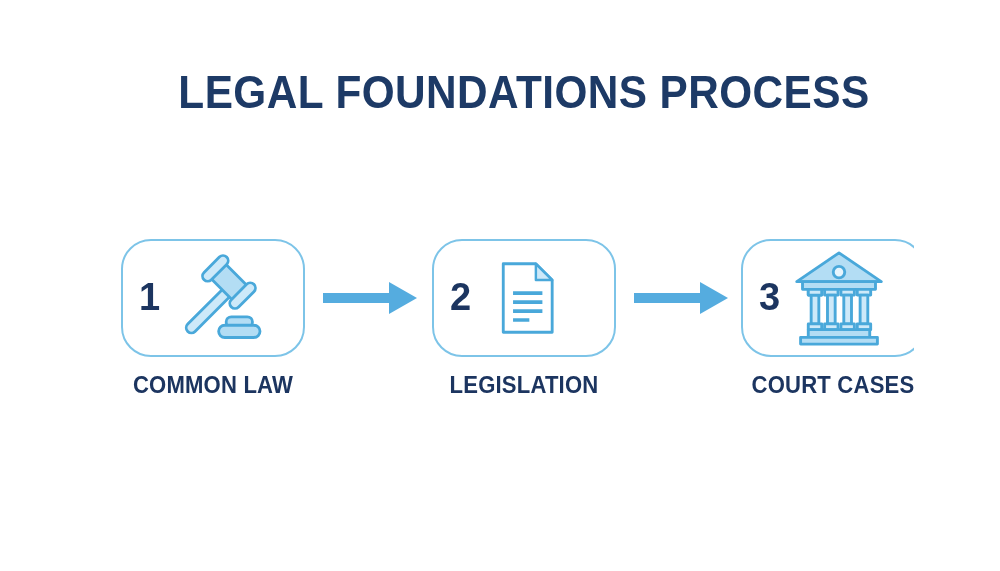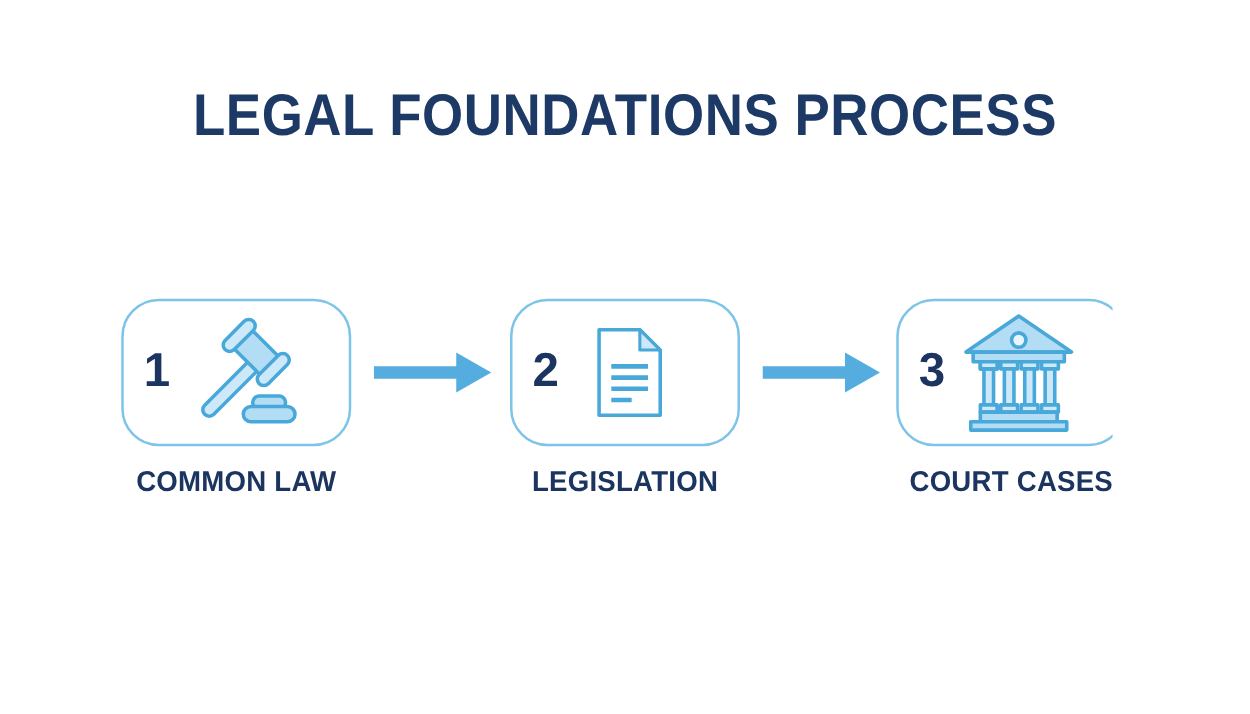--- a/index.html
+++ b/index.html
@@ -2,20 +2,21 @@
 <html><head>
 <meta charset="utf-8">
 <style>
   html,body{margin:0;padding:0;background:#ffffff;}
   .canvas{
     position:relative;
     width:890px;height:571px;
     background:#ffffff;
     font-family:"Liberation Sans",sans-serif;
     overflow:hidden;
+    margin-left:24px;
   }
   .title{
     position:absolute;
     top:64px;left:0;width:1000px;
     margin:0;
     text-align:center;
     font-size:47px;
     font-weight:700;
     letter-spacing:0.5px;
     color:#1d3a66;

